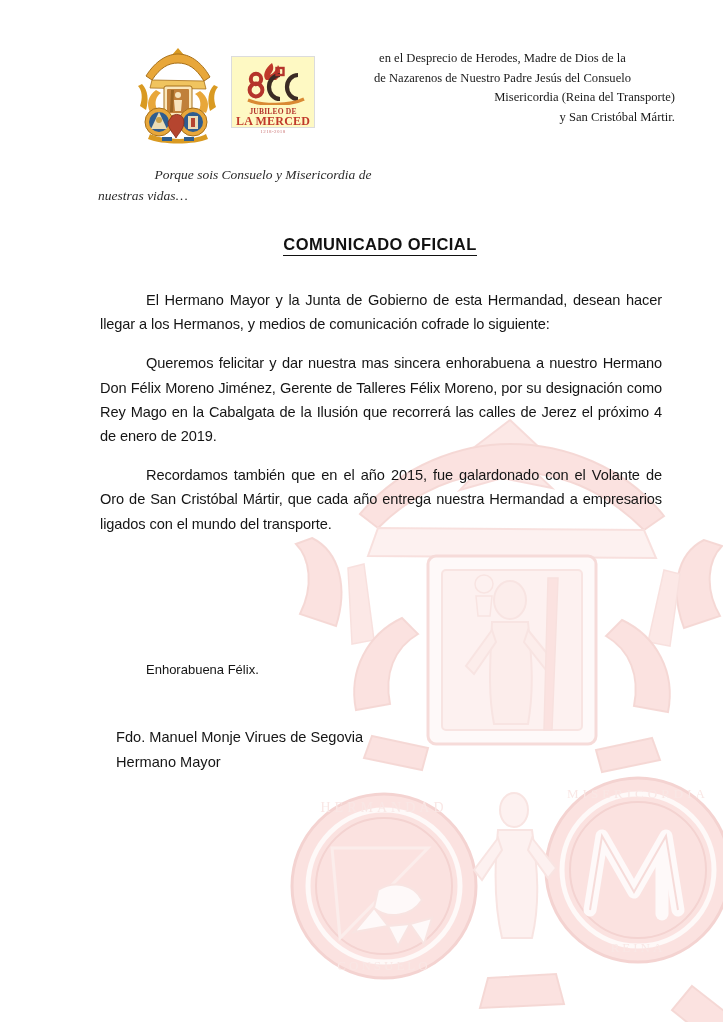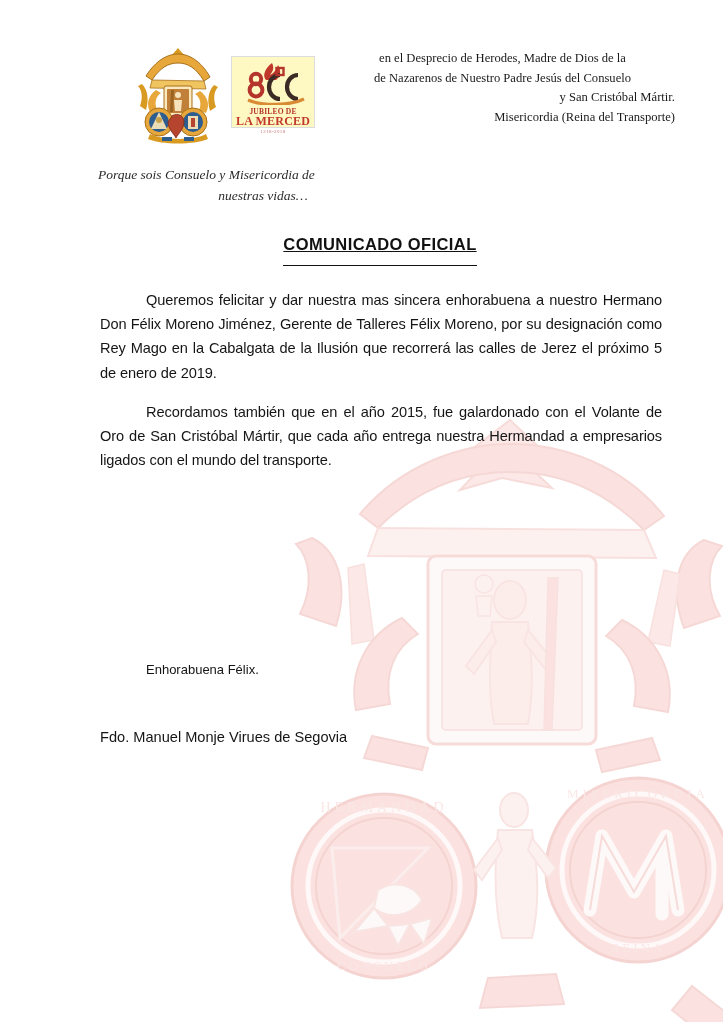--- a/index.html
+++ b/index.html
@@ -116,41 +116,40 @@
     left: 98px;
     top: 164px;
     width: 330px;
     z-index: 2;
     font-family: "Liberation Serif", serif;
     font-style: italic;
     font-size: 13.5px;
     line-height: 21px;
     color: #2b2b2b;
   }
-  #motto .m1 { display: block; text-align: left; }
-  #motto .m2 { display: block; text-align: center; }
+  #motto .m1 { display: block; text-align: center; }
+  #motto .m2 { display: block; text-align: left; }
 
   
   #doc-title {
     position: absolute;
     left: 100px;
     top: 235px;
     width: 560px;
     z-index: 2;
     text-align: center;
     font-family: "Liberation Sans", sans-serif;
     font-size: 16.5px;
     font-weight: bold;
     letter-spacing: .4px;
     color: #111111;
   }
   #doc-title span {
     border-bottom: 1.6px solid #111111;
-    padding-bottom: 12px;
-    text-decoration: underline;
+    padding-bottom: 2px;
   }
 
   
   #body-copy {
     position: absolute;
     left: 100px;
     top: 288px;
     width: 562px;
     z-index: 2;
     font-family: "Liberation Sans", sans-serif;
@@ -174,21 +173,21 @@
     z-index: 2;
     font-family: "Liberation Sans", sans-serif;
     font-size: 13px;
     line-height: 24.2px;
     color: #151515;
     text-indent: 46px;
   }
 
   #signature {
     position: absolute;
-    left: 100px;
+    left: 116px;
     top: 725px;
     width: 480px;
     z-index: 2;
     font-family: "Liberation Sans", sans-serif;
     font-size: 14.6px;
     line-height: 25px;
     color: #151515;
   }
   #signature .sig-line { display: block; }
 </style>
@@ -352,38 +351,40 @@
       <div class="jl-text">
         <div class="jl-l1">JUBILEO DE</div>
         <div class="jl-l2">LA MERCED</div>
         <div class="jl-l3">1218-2018</div>
       </div>
     </div>
 
     <div id="org-title">
       <span class="ln c">en el Desprecio de Herodes, Madre de Dios de la</span>
       <span class="ln c">de Nazarenos de Nuestro Padre Jesús del Consuelo</span>
+      <span class="ln">Misericordia (Reina del Transporte)</span>
       <span class="ln">y San Cristóbal Mártir.</span>
-      <span class="ln">Misericordia (Reina del Transporte)</span>
     </div>
   </div>
 
   <div id="motto">
     <span class="m1">Porque sois Consuelo y Misericordia de</span>
     <span class="m2">nuestras vidas…</span>
   </div>
 
   <div id="doc-title">
     <span>COMUNICADO OFICIAL</span>
   </div>
 
   <div id="body-copy">
-    <p>Queremos felicitar y dar nuestra mas sincera enhorabuena a nuestro Hermano Don Félix Moreno Jiménez, Gerente de Talleres Félix Moreno, por su designación como Rey Mago en la Cabalgata de la Ilusión que recorrerá las calles de Jerez el próximo 5 de enero de 2019.</p>
+    <p>El Hermano Mayor y la Junta de Gobierno de esta Hermandad, desean hacer llegar a los Hermanos, y medios de comunicación cofrade lo siguiente:</p>
+    <p>Queremos felicitar y dar nuestra mas sincera enhorabuena a nuestro Hermano Don Félix Moreno Jiménez, Gerente de Talleres Félix Moreno, por su designación como Rey Mago en la Cabalgata de la Ilusión que recorrerá las calles de Jerez el próximo 4 de enero de 2019.</p>
     <p class="last-para">Recordamos también que en el año 2015, fue galardonado con el Volante de Oro de San Cristóbal Mártir, que cada año entrega nuestra Hermandad a empresarios ligados con el mundo del transporte.</p>
   </div>
 
   <div id="closing">Enhorabuena Félix.</div>
 
   <div id="signature">
     <span class="sig-line">Fdo. Manuel Monje Virues de Segovia</span>
+    <span class="sig-line">Hermano Mayor</span>
   </div>
 
 </div>
 
 </body></html>

